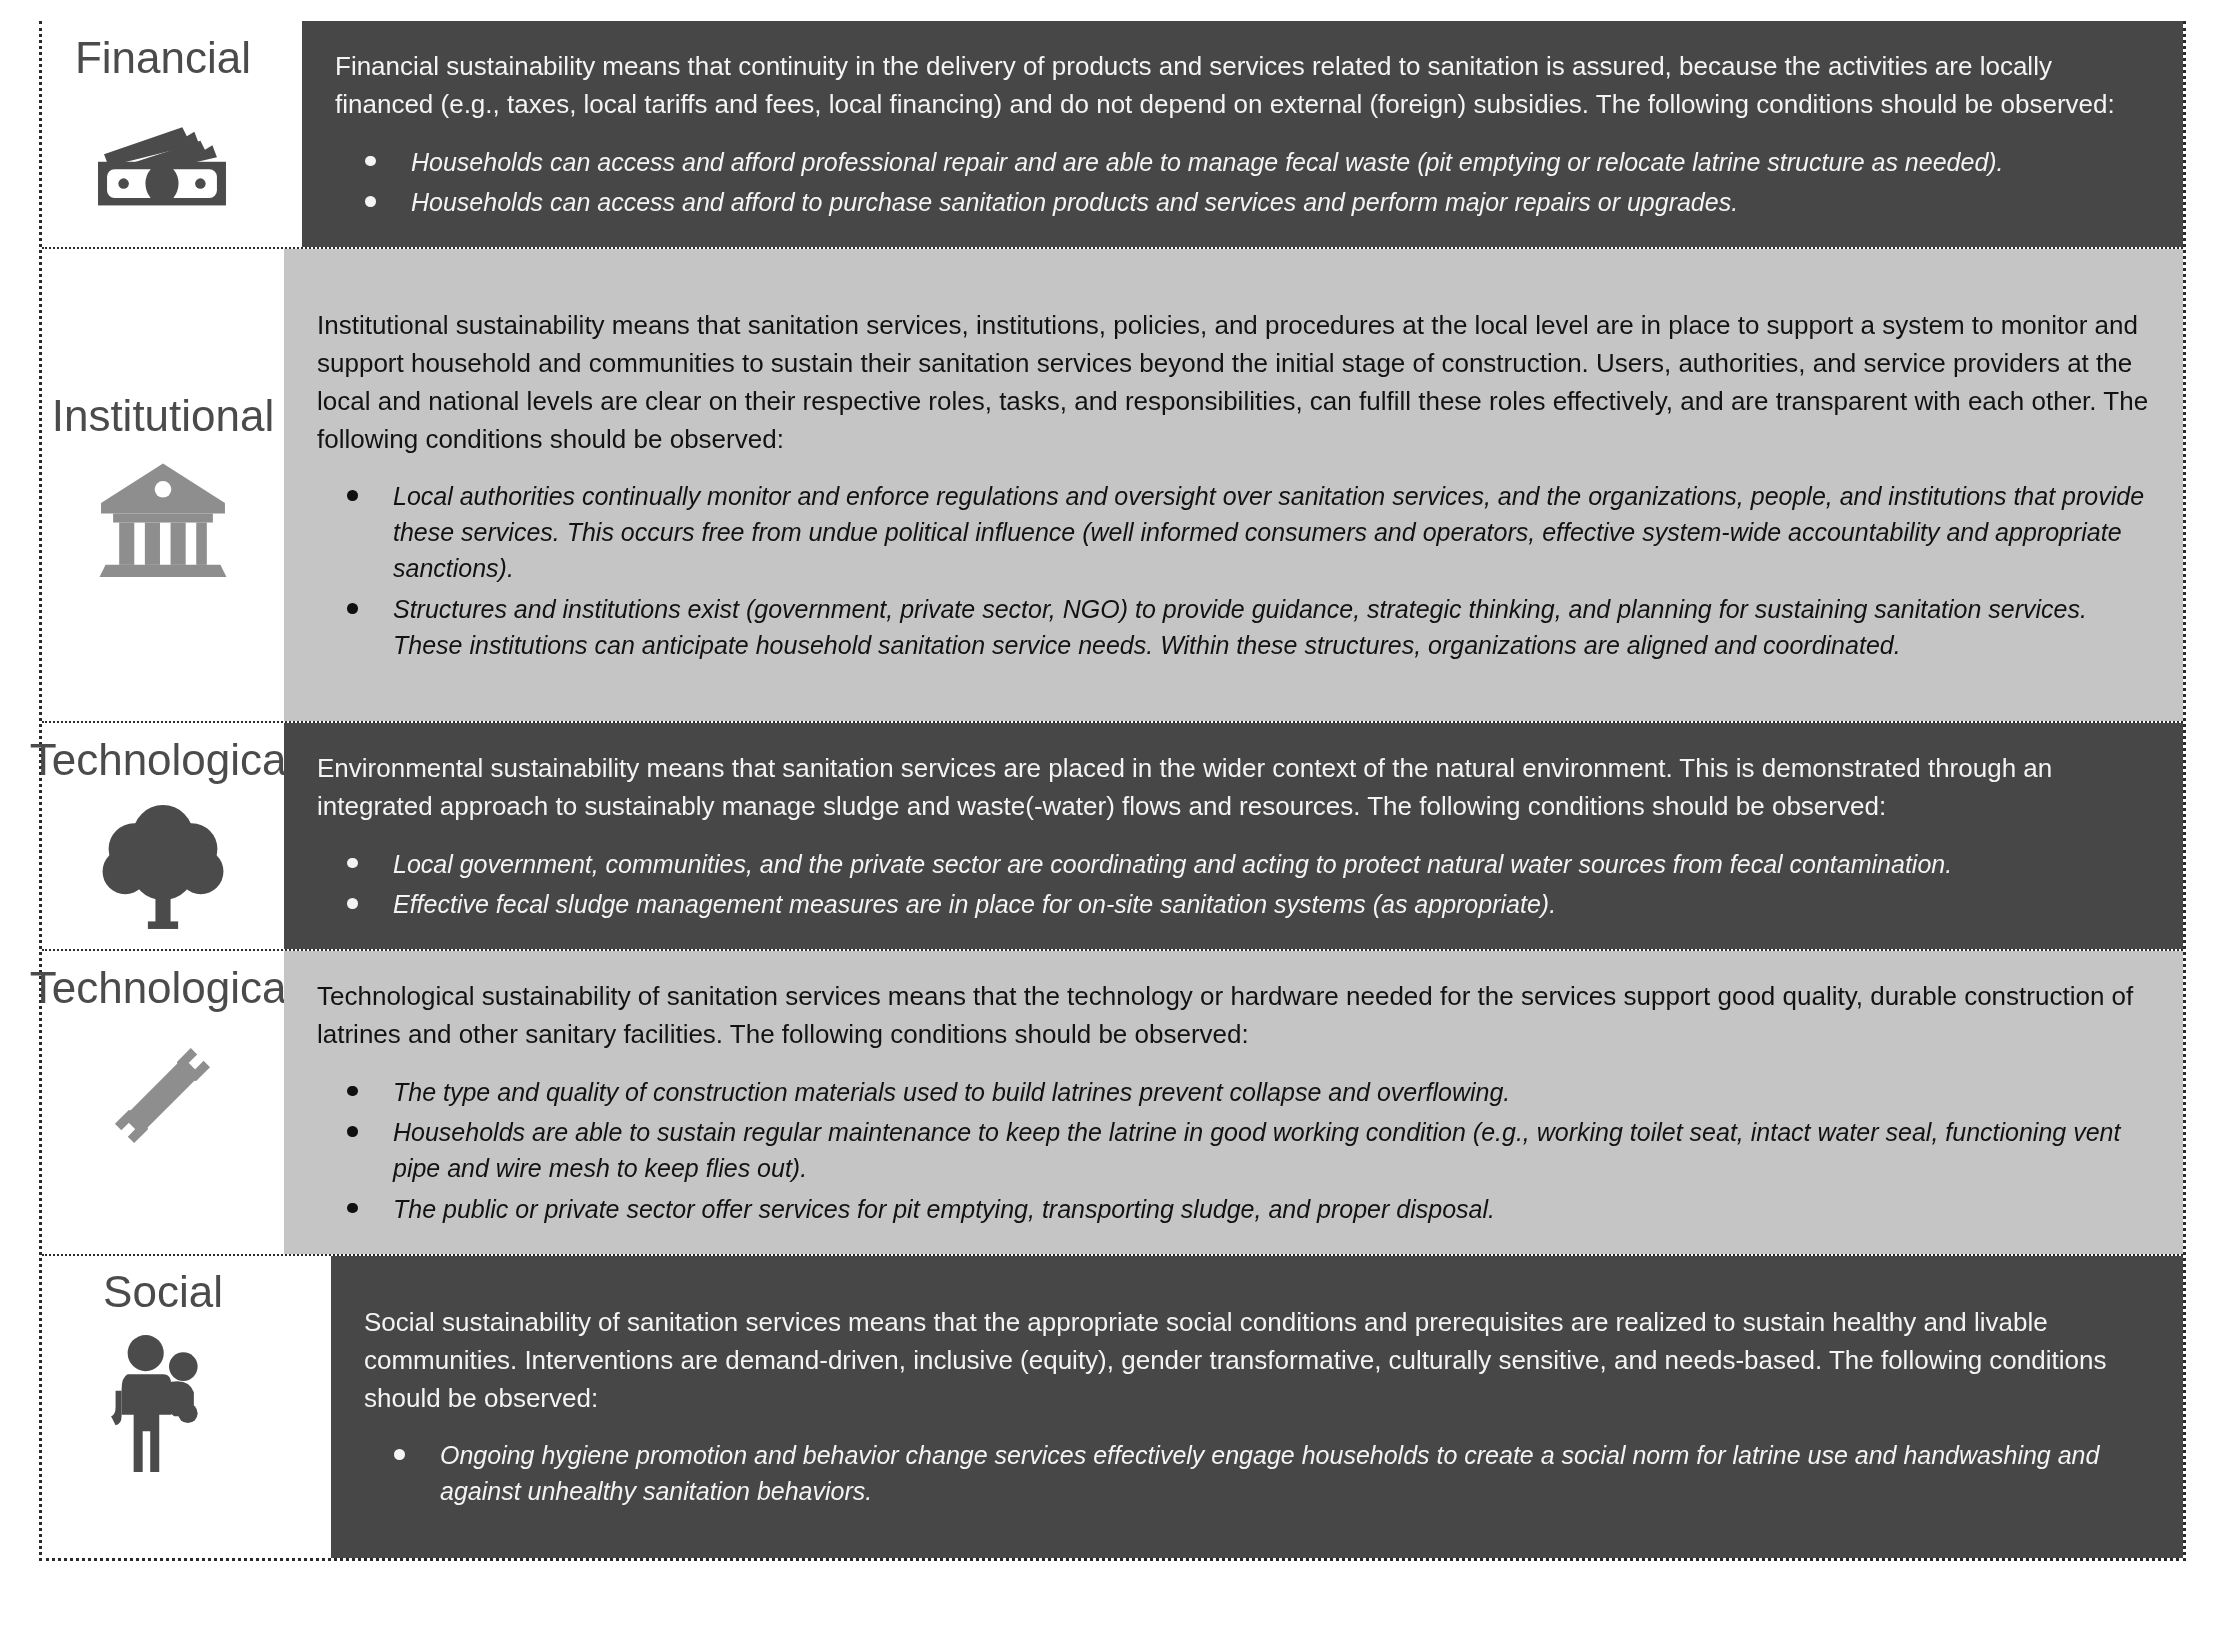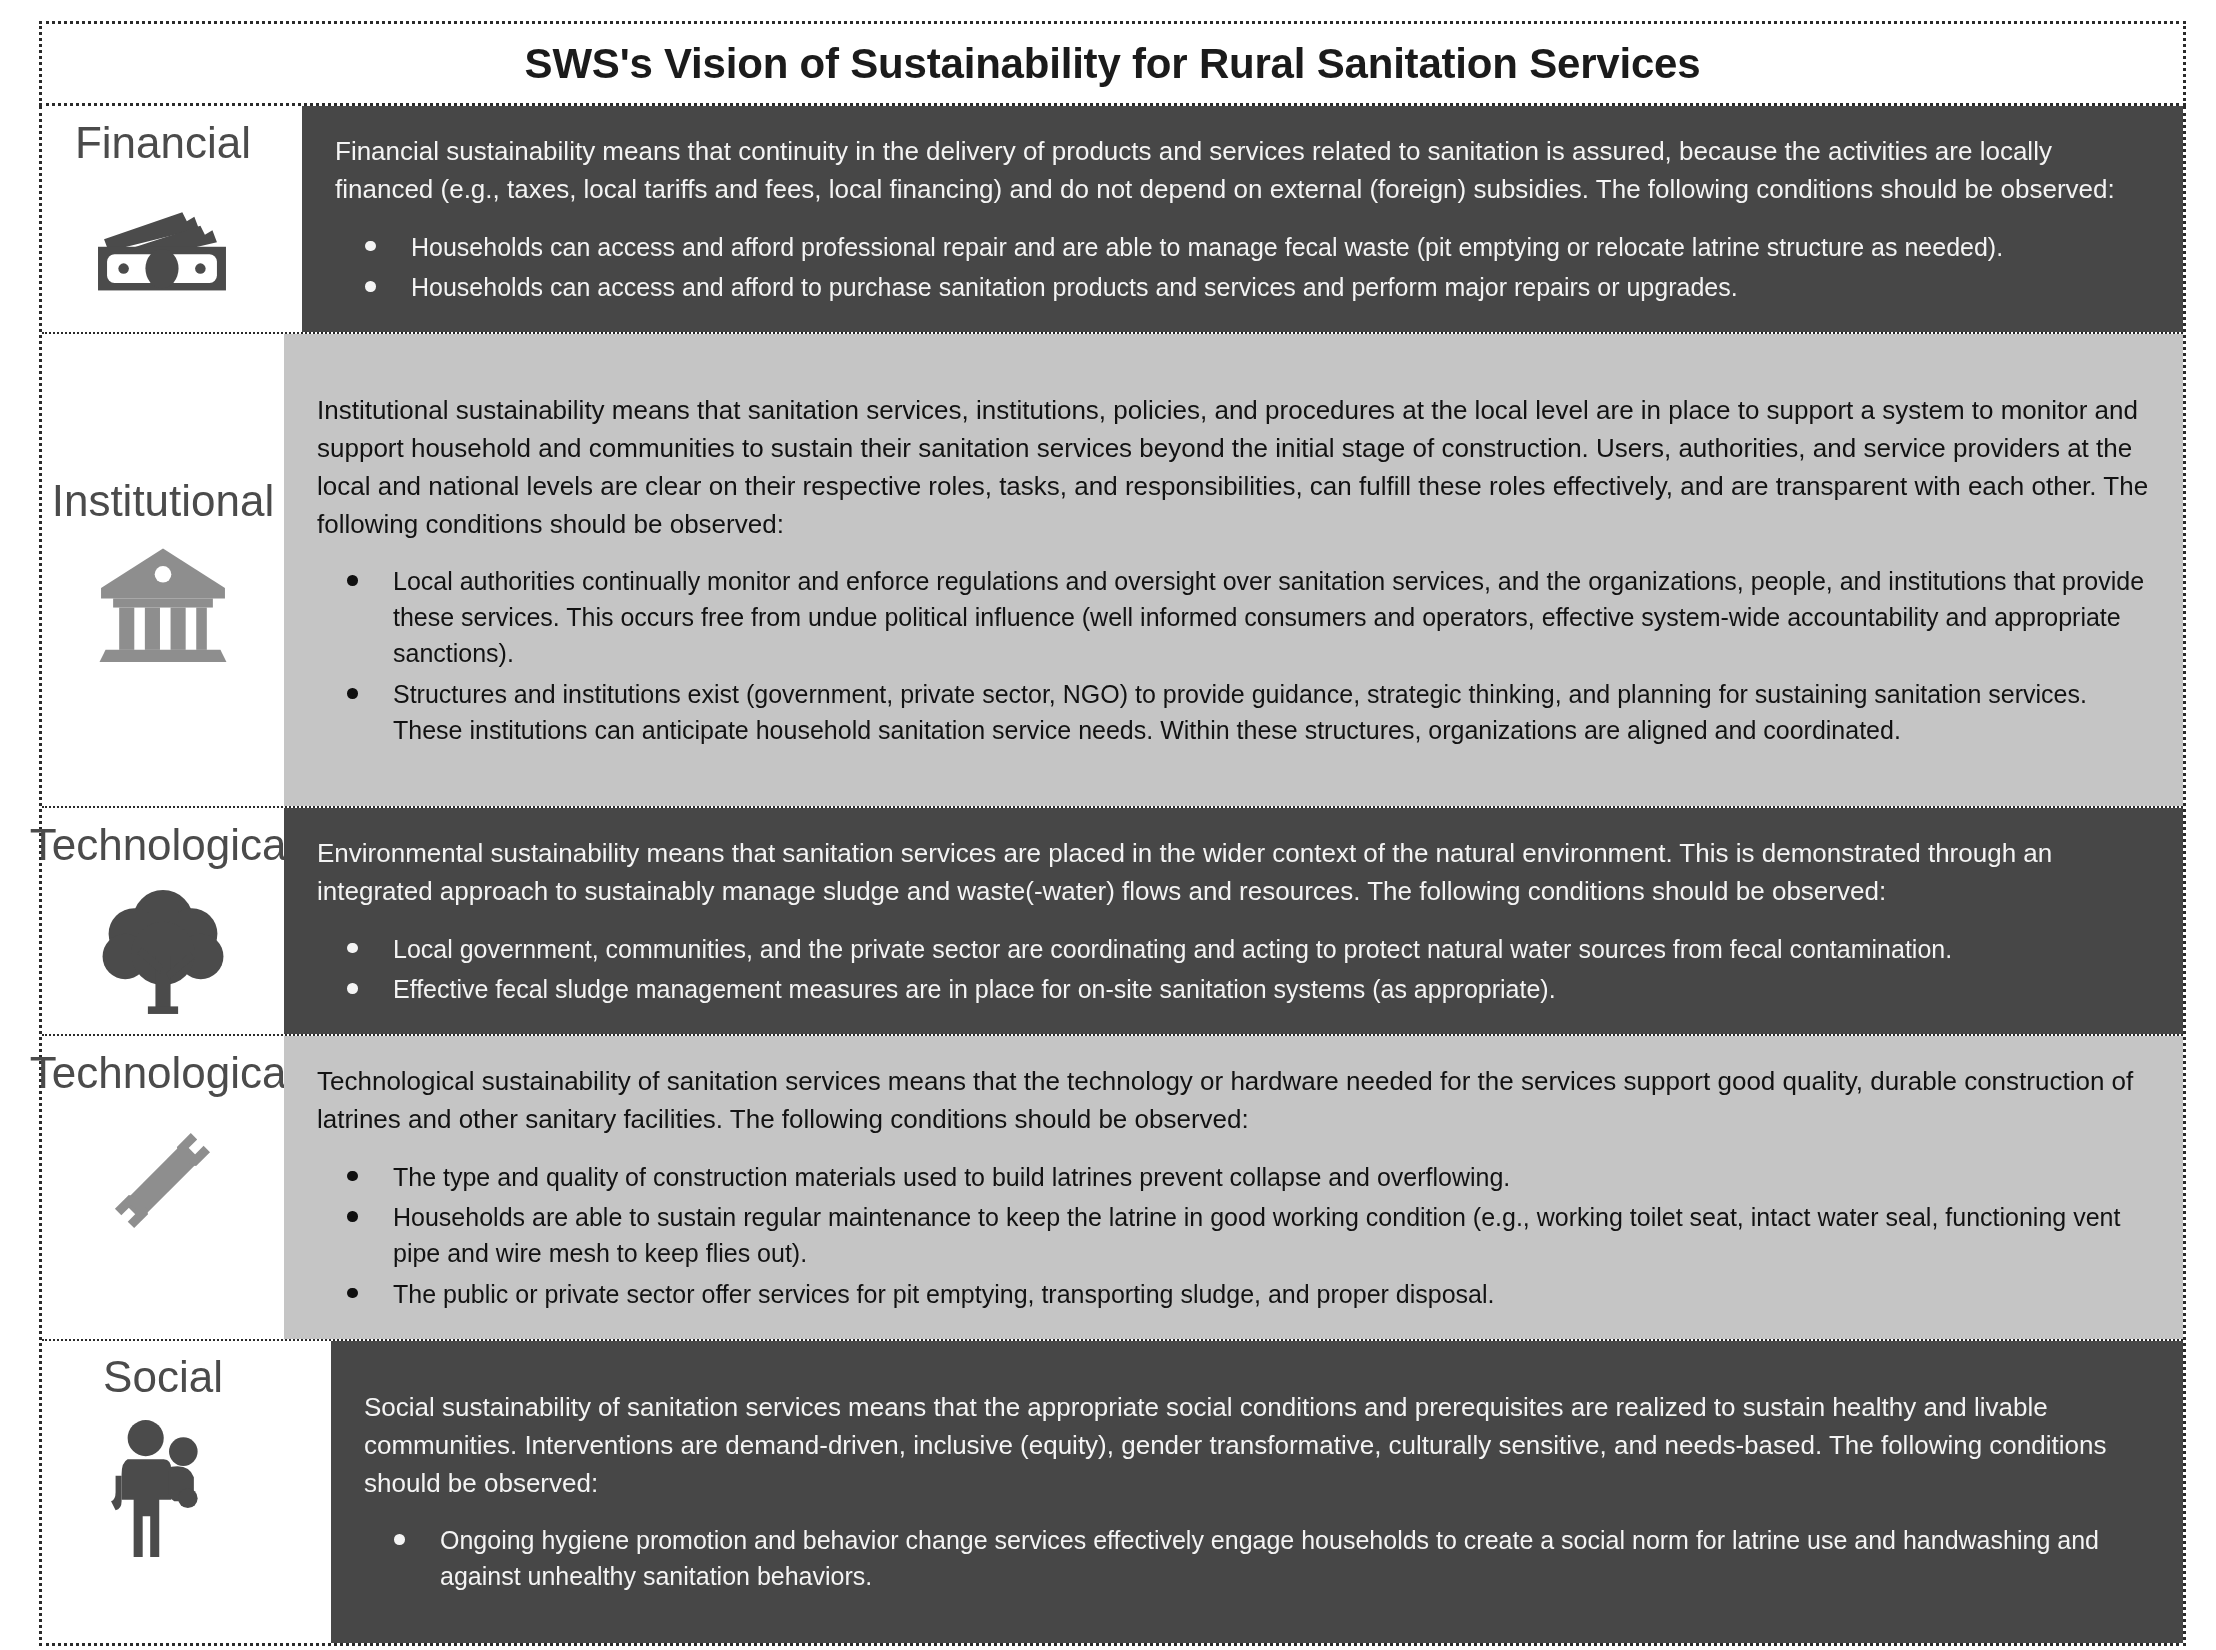--- a/index.html
+++ b/index.html
@@ -92,20 +92,21 @@
     font-size: 26px;
     line-height: 1.46;
     margin: 0 0 0 0;
     text-align: left;
   }
 
   ul.conds {
     list-style: none;
     margin: 19.6px 0 0 0;
     padding: 0;
+    font-style: italic;
   }
   ul.conds li {
     position: relative;
     font-size: 25px;
     line-height: 1.44;
     padding-left: 76px;
     margin-bottom: 4.5px;
   }
   ul.conds li:last-child { margin-bottom: 0; }
   ul.conds li .bullet {
@@ -127,23 +128,20 @@
   .row-technological .content-cell { min-height: 287px; }
   .row-social .content-cell { min-height: 302px; }
 
   svg { display: block; }
 </style>
 </head>
 <body>
 
 <div class="page">
 
-  <div class="title-bar">
-    <div class="title-text">SWS's Vision of Sustainability for Rural Sanitation Services</div>
-  </div>
 
   <div class="matrix">
 
     <div class="row row-financial">
       <div class="label-cell">
         <div class="cat-label">Financial</div>
         <div class="cat-icon">
           <svg width="143" height="113" viewBox="0 0 190 150" aria-hidden="true">
             <g fill="#4b4b4b">
               <path d="M16 76 L120 40 L126 52 L136 46 L142 62 L22 92 Z"></path>

